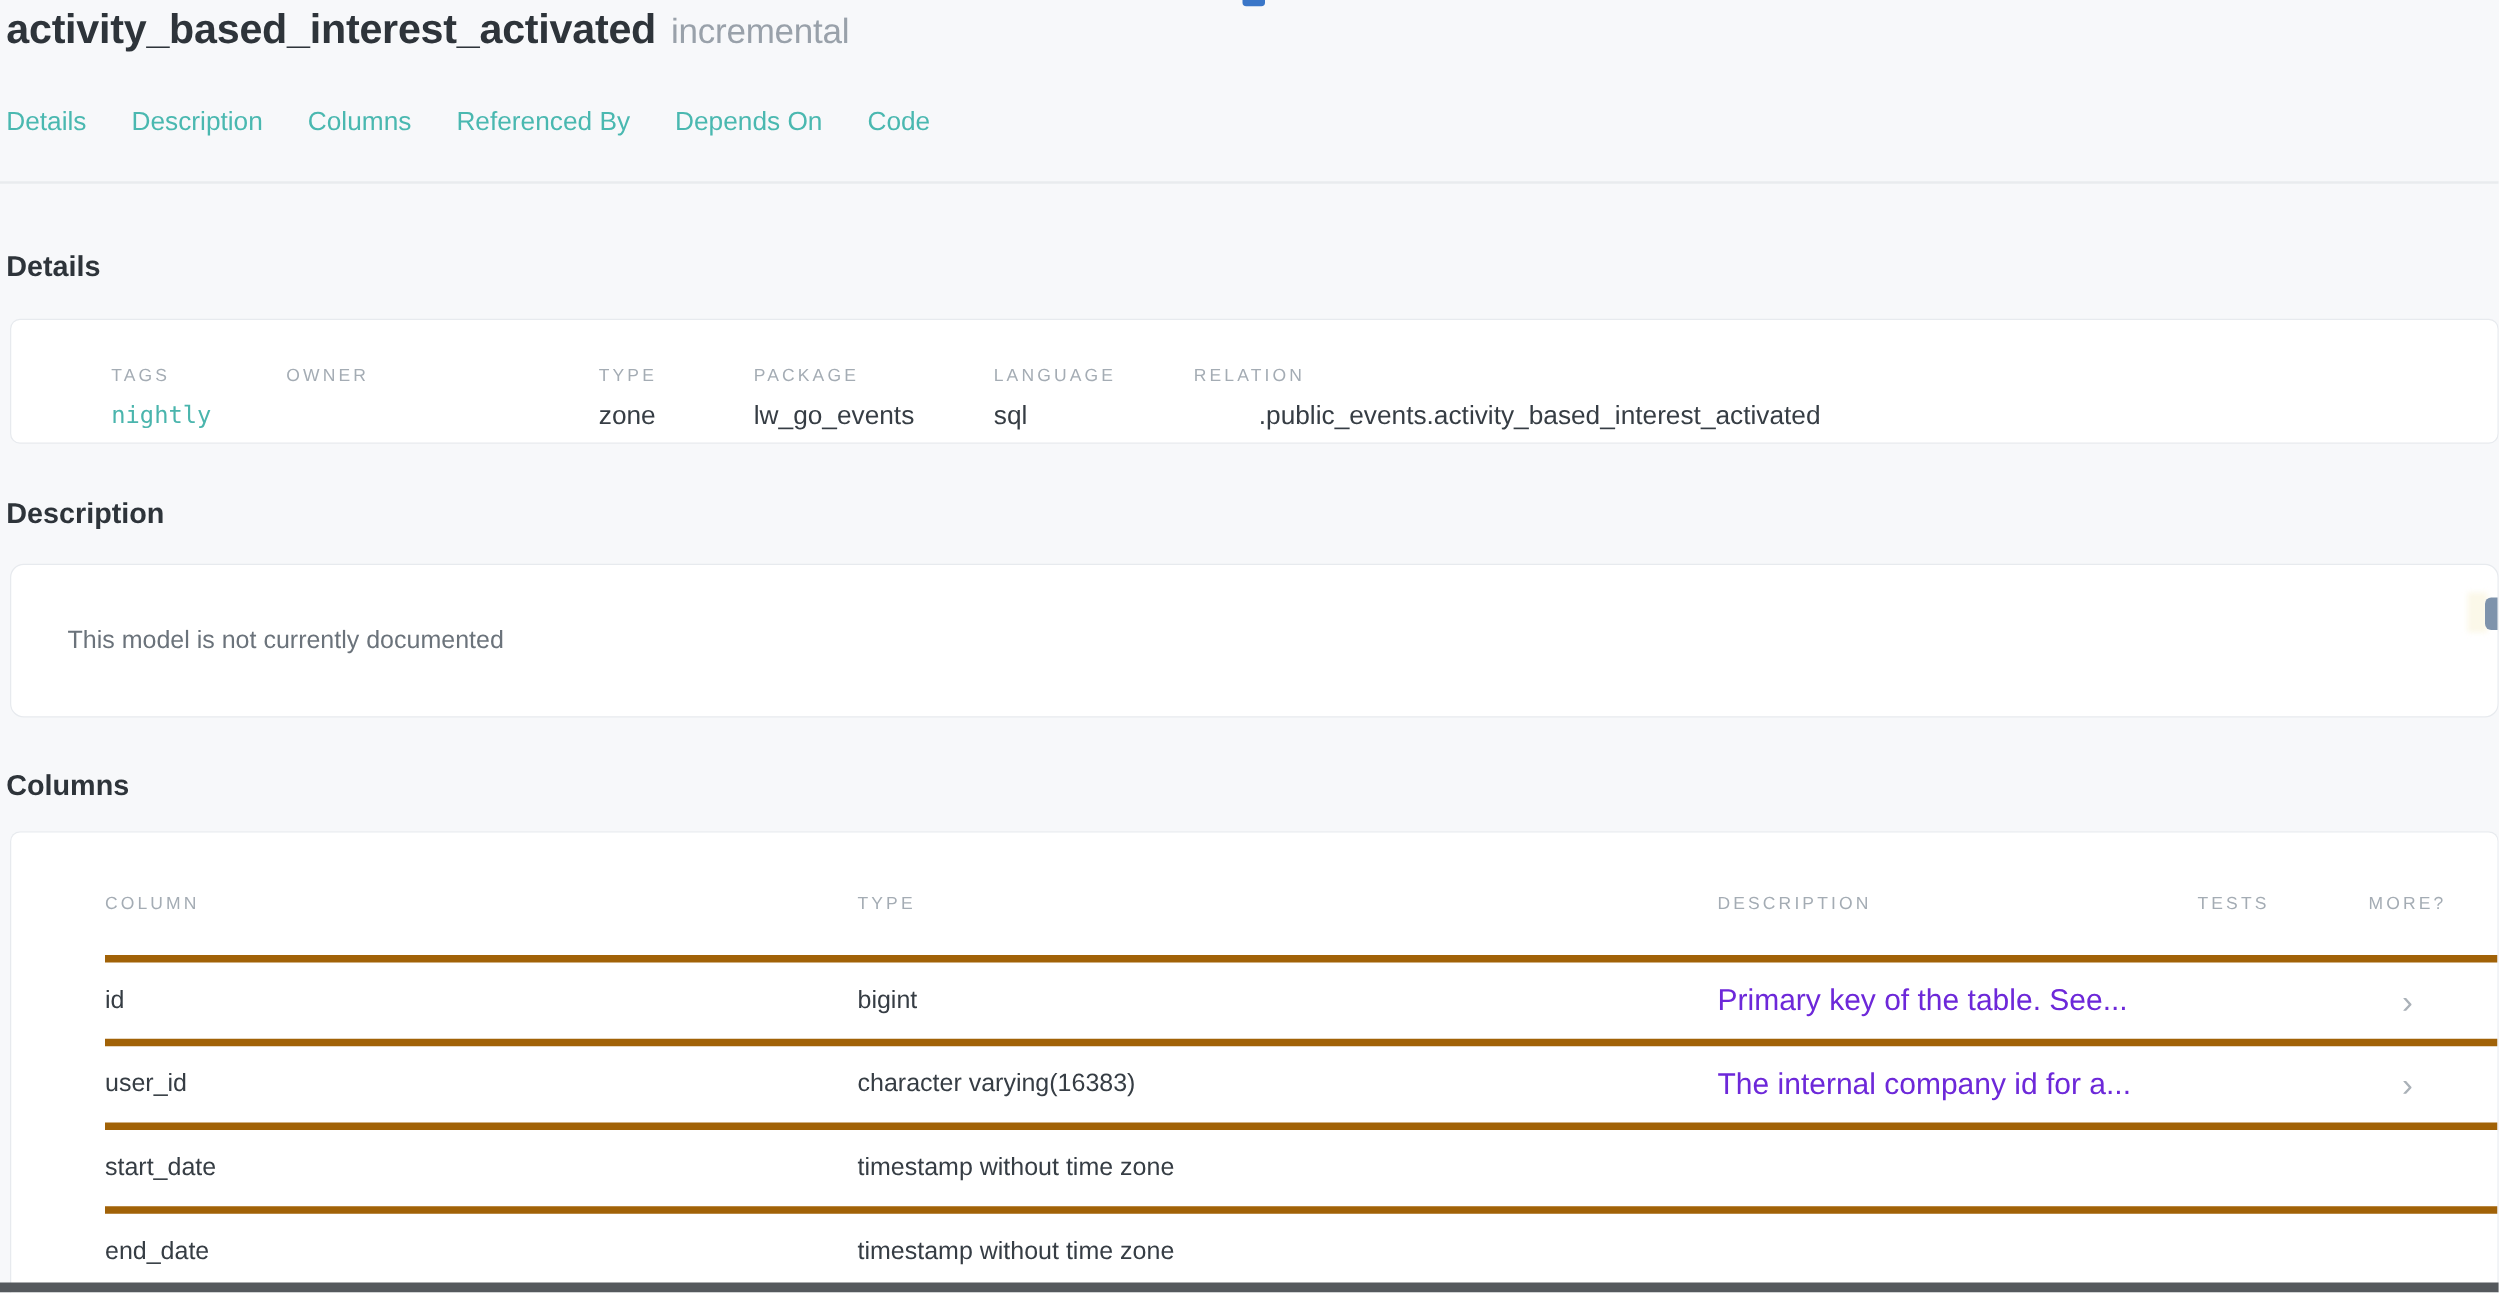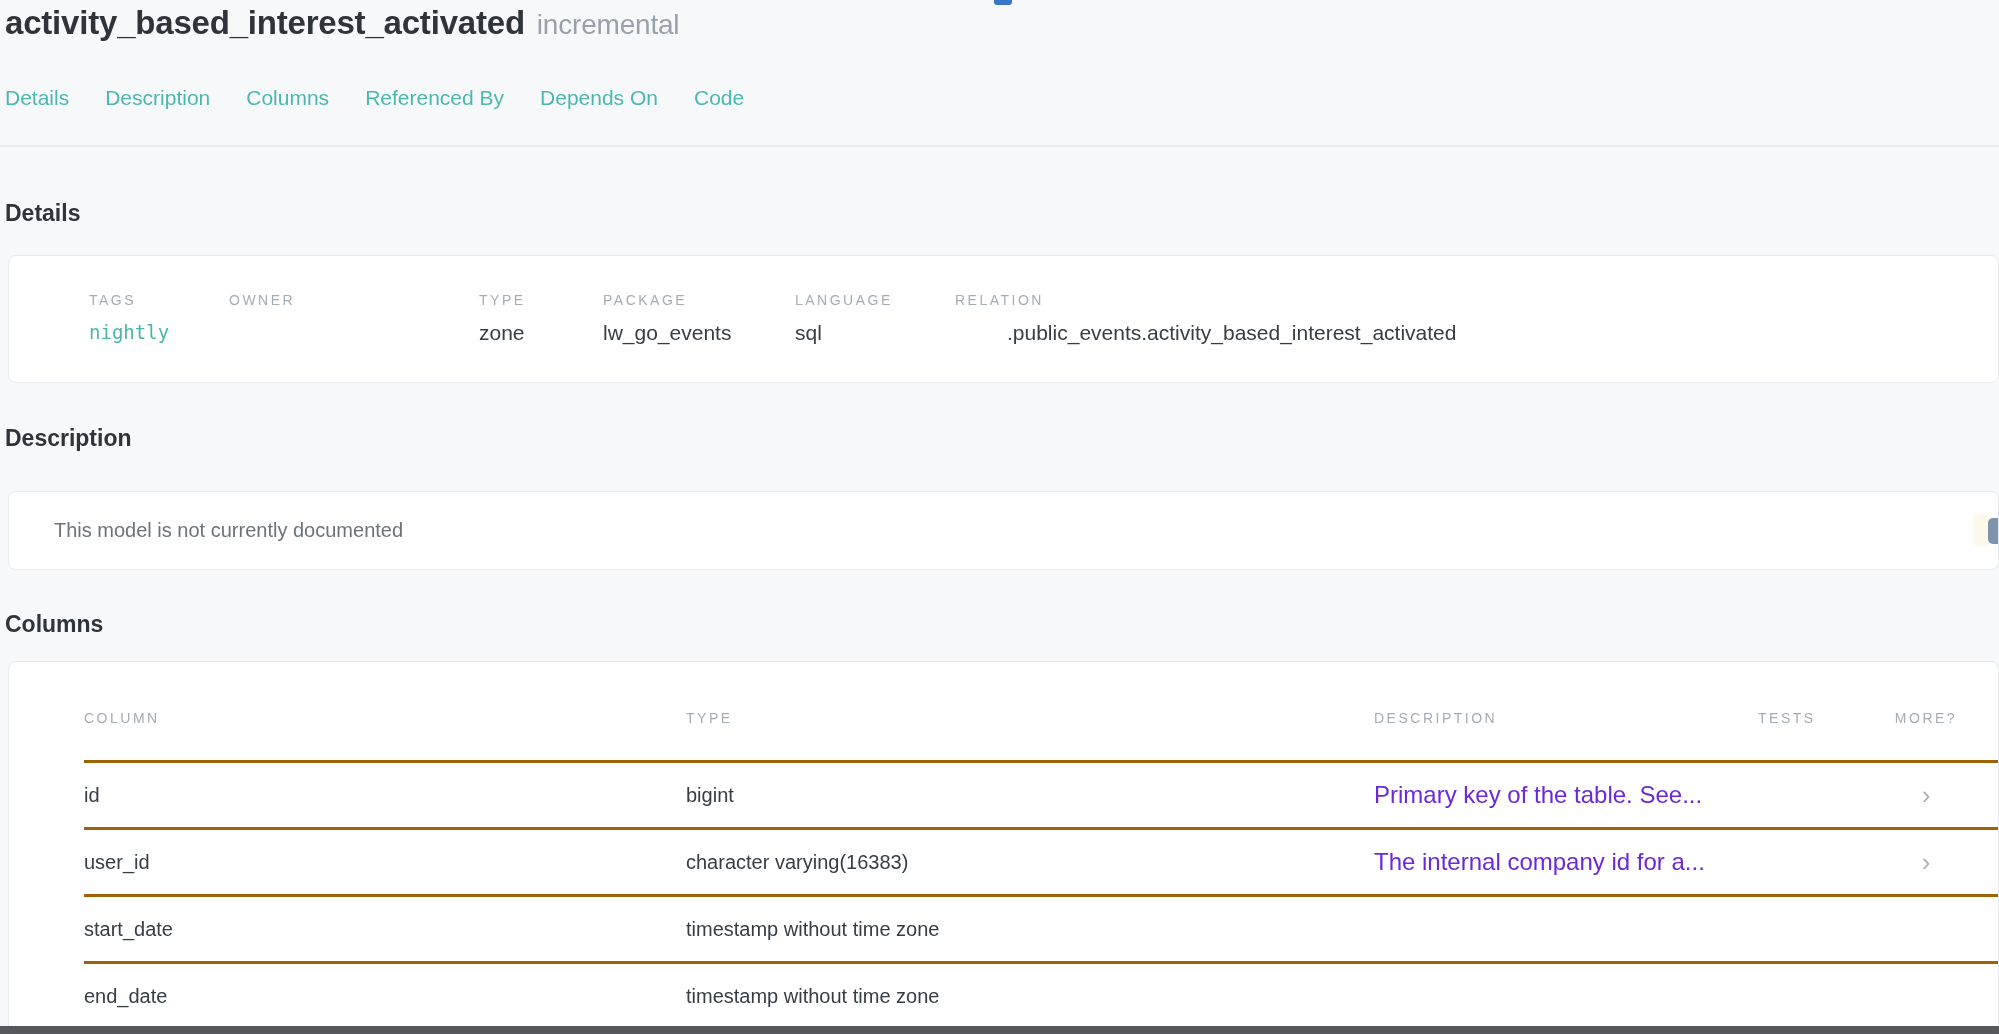--- a/index.html
+++ b/index.html
@@ -60,21 +60,21 @@
     border: 1px solid #e7eaee;
     border-radius: 8px;
     margin-left: 8px;
     width: calc(100% - 8px);
     position: relative;
   }
 
   
   .details-card {
     margin-top: 28px;
-    height: 128px;
+    height: 100px;
     padding: 36px 0 0 80px;
     display: flex;
   }
   .field { flex: 0 0 auto; }
   .field-tags     { width: 140px; }
   .field-owner    { width: 250px; }
   .field-type     { width: 100px; }
   .field-package  { width: 192px; margin-left: 24px; }
   .field-language { width: 160px; }
   .field-relation { flex: 1 1 auto; }
@@ -86,24 +86,24 @@
     margin-top: 13px; font-size: 21px; color: #363d44;
   }
   .field-tags .field-value {
     font-family: "DejaVu Sans Mono", monospace;
     font-size: 19px; color: #4ab5ad;
   }
   .field-relation .field-value { padding-left: 52px; }
 
   
   .desc-card {
-    margin-top: 39px;
-    height: 79px;
+    margin-top: 27px;
+    height: 123px;
     padding-left: 45px;
-    display: flex; align-items: center;
+    display: flex; align-items: center; border-radius: 11px;
   }
   .desc-text { font-size: 20px; color: #6b737b; }
   .edge-glow {
     position: absolute; right: 8px; top: 22px;
     width: 16px; height: 32px;
     background: #fbf8e9; filter: blur(2px);
   }
   .edge-fragment {
     position: absolute; right: 0; top: 26px;
     width: 10px; height: 26px;
@@ -128,21 +128,21 @@
   .c-tests   { flex: 0 0 128px; }
   .c-more    { flex: 0 0 80px; text-align: center; }
   .thead { padding-bottom: 34px; }
   .thead span {
     display: inline-block;
     font-size: 14px; letter-spacing: 2.5px; color: #a4acb4;
     text-transform: uppercase; font-weight: 500;
   }
   .trow {
     height: 67px;
-    border-top: 3px solid #a16207;
+    border-top: 6px solid #a16207;
     cursor: pointer;
   }
   .cell-column, .cell-type { font-size: 20px; color: #363d44; }
   .cell-desc { font-size: 24px; color: #6d28d9; }
   .cell-more { font-size: 26px; color: #aab1b8; line-height: 20px; }
 
   .bottom-bar {
     position: absolute; left: 0; bottom: 0;
     width: 100%; height: 8px;
     background: #55595d;

